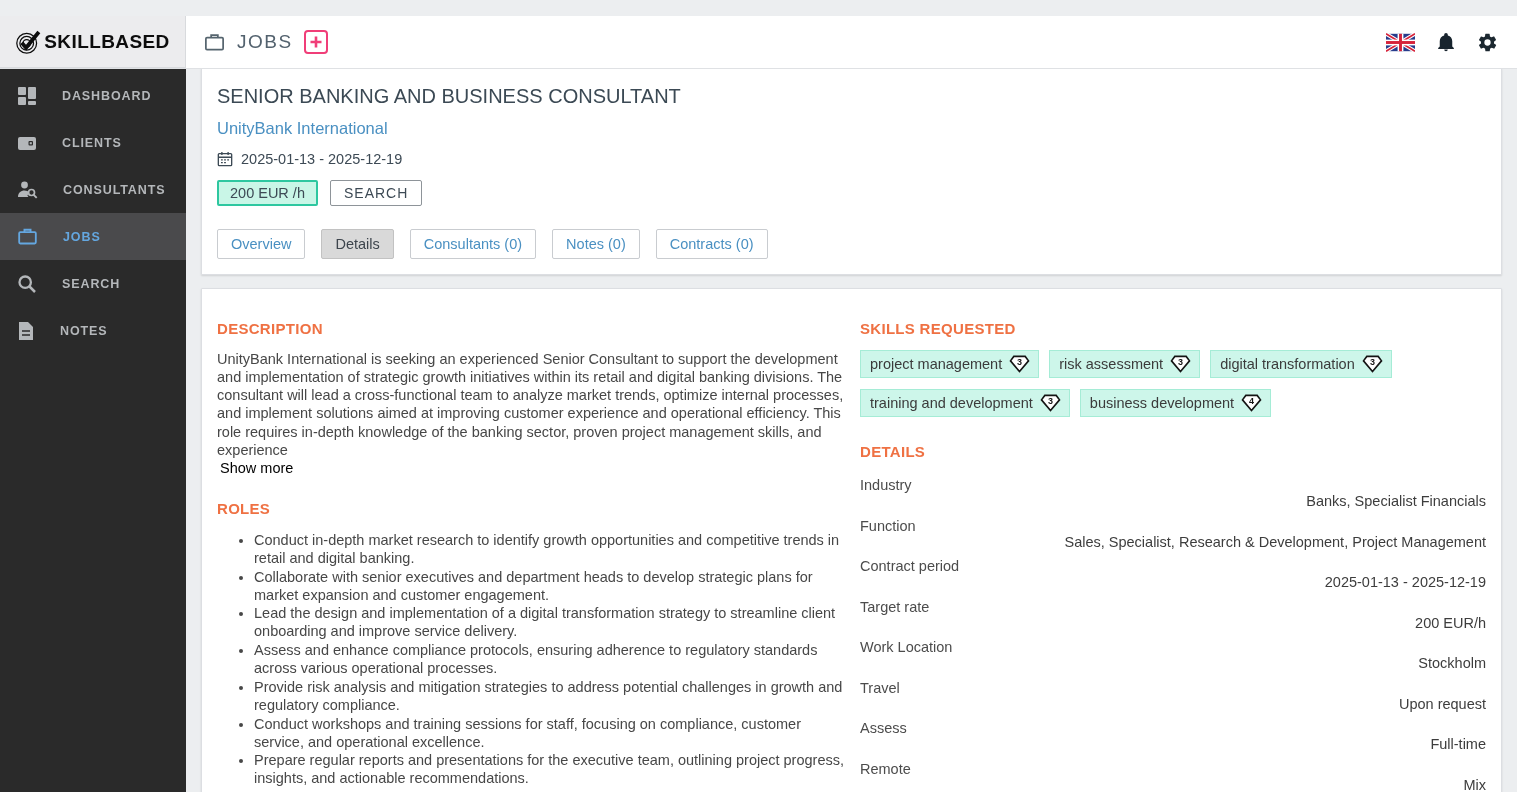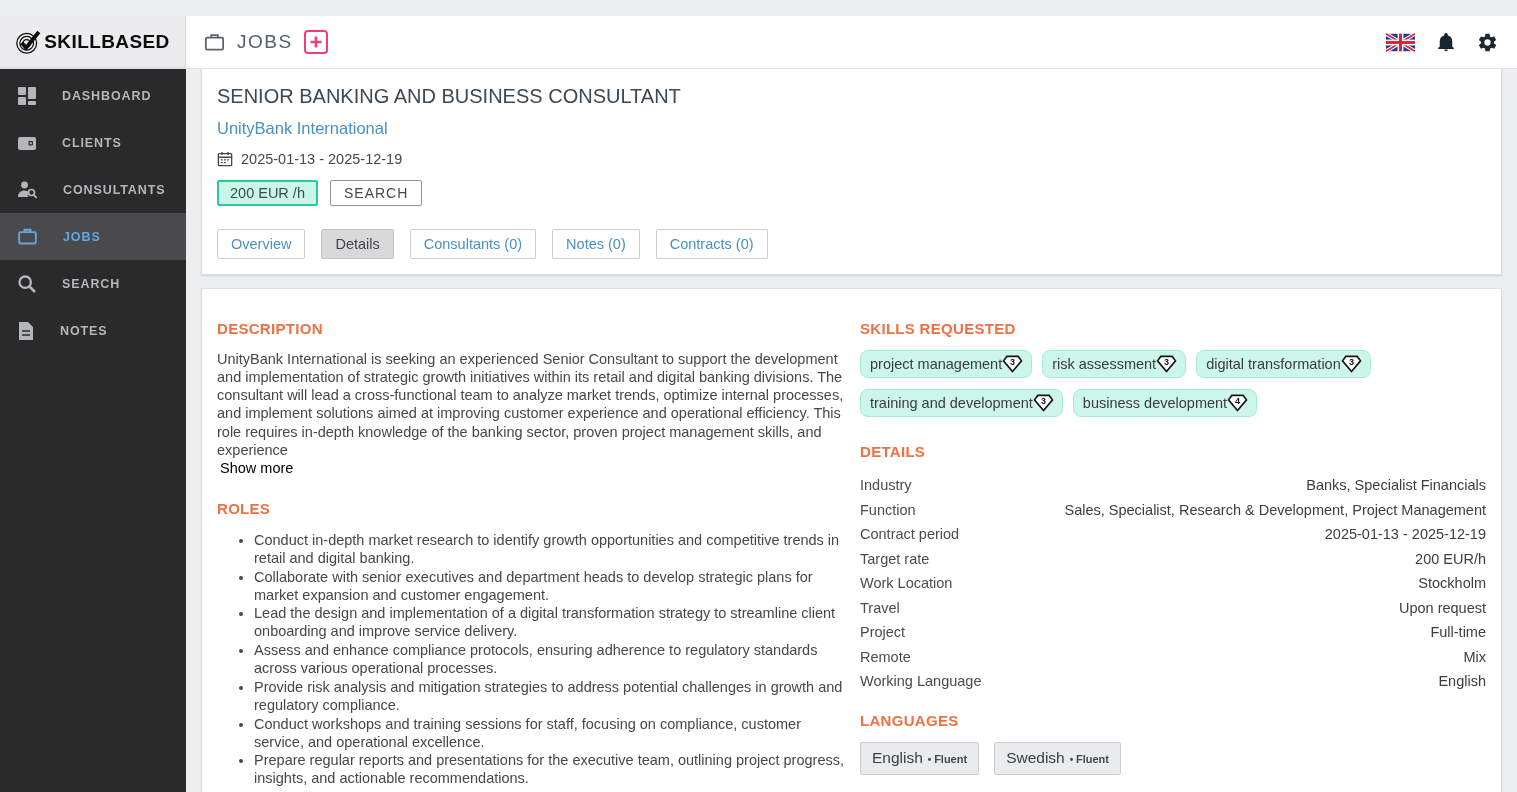--- a/index.html
+++ b/index.html
@@ -78,26 +78,26 @@
 
   .sec-head { color: #ef7143; font-size: 15px; font-weight: 700; letter-spacing: .3px; margin-bottom: 13px; }
   .desc-text { font-size: 14.5px; line-height: 1.25; color: #474747; }
   .show-more { display: inline-block; margin-left: 3px; margin-top: 1px; font-size: 14.5px; color: #000000; text-decoration: none; cursor: pointer; }
   .roles-head { margin-top: 23px; }
   .roles-list { margin: 14px 0 0; padding-left: 37px; }
   .roles-list li { font-size: 14.5px; line-height: 1.25; color: #474747; margin-bottom: 0.5px; }
 
   .skill-badges { display: flex; flex-wrap: wrap; gap: 11px 10px; margin-bottom: 26px; }
   .skill-badge {
-    background: #cdf6ea; border: 1px solid #a5ecd6; border-radius: 8px;
-    padding: 4px 8px 4px 9px; display: inline-flex; align-items: center; gap: 0;
+    background: #cdf6ea; border: 1px solid #a5ecd6; border-radius: 0;
+    padding: 4px 8px 4px 9px; display: inline-flex; align-items: center; gap: 7px;
     font-size: 14.5px; color: #3b3b3b; cursor: default;
   }
   .details-rows { margin-bottom: 18px; }
-  .drow { display: flex; justify-content: space-between; padding: 4px 0 4.5px; font-size: 14.5px; }
+  .drow { display: flex; justify-content: space-between; padding: 4px 0 4.5px; font-size: 14.5px; flex-direction: column; }
   .drow .dlabel { color: #4c4c4c; }
   .drow .dvalue { color: #3d3d3d; text-align: right; }
 
   .lang-badges { display: flex; gap: 15px; margin-top: 13px; }
   .lang-badge {
     background: #e9ebed; border: 1px solid #c9ccd0; border-radius: 2px;
     padding: 6px 11px 7px; display: inline-flex; align-items: baseline; gap: 5px;
   }
   .lang-name { font-size: 15.5px; color: #3a3f46; }
   .lang-level { font-size: 11px; color: #44484d; font-weight: 600; }
@@ -326,21 +326,21 @@
         </div>
         <div class="drow">
           <span class="dlabel">Work Location</span>
           <span class="dvalue">Stockholm</span>
         </div>
         <div class="drow">
           <span class="dlabel">Travel</span>
           <span class="dvalue">Upon request</span>
         </div>
         <div class="drow">
-          <span class="dlabel">Project</span>
+          <span class="dlabel">Assess</span>
           <span class="dvalue">Full-time</span>
         </div>
         <div class="drow">
           <span class="dlabel">Remote</span>
           <span class="dvalue">Mix</span>
         </div>
         <div class="drow">
           <span class="dlabel">Working Language</span>
           <span class="dvalue">English</span>
         </div>

